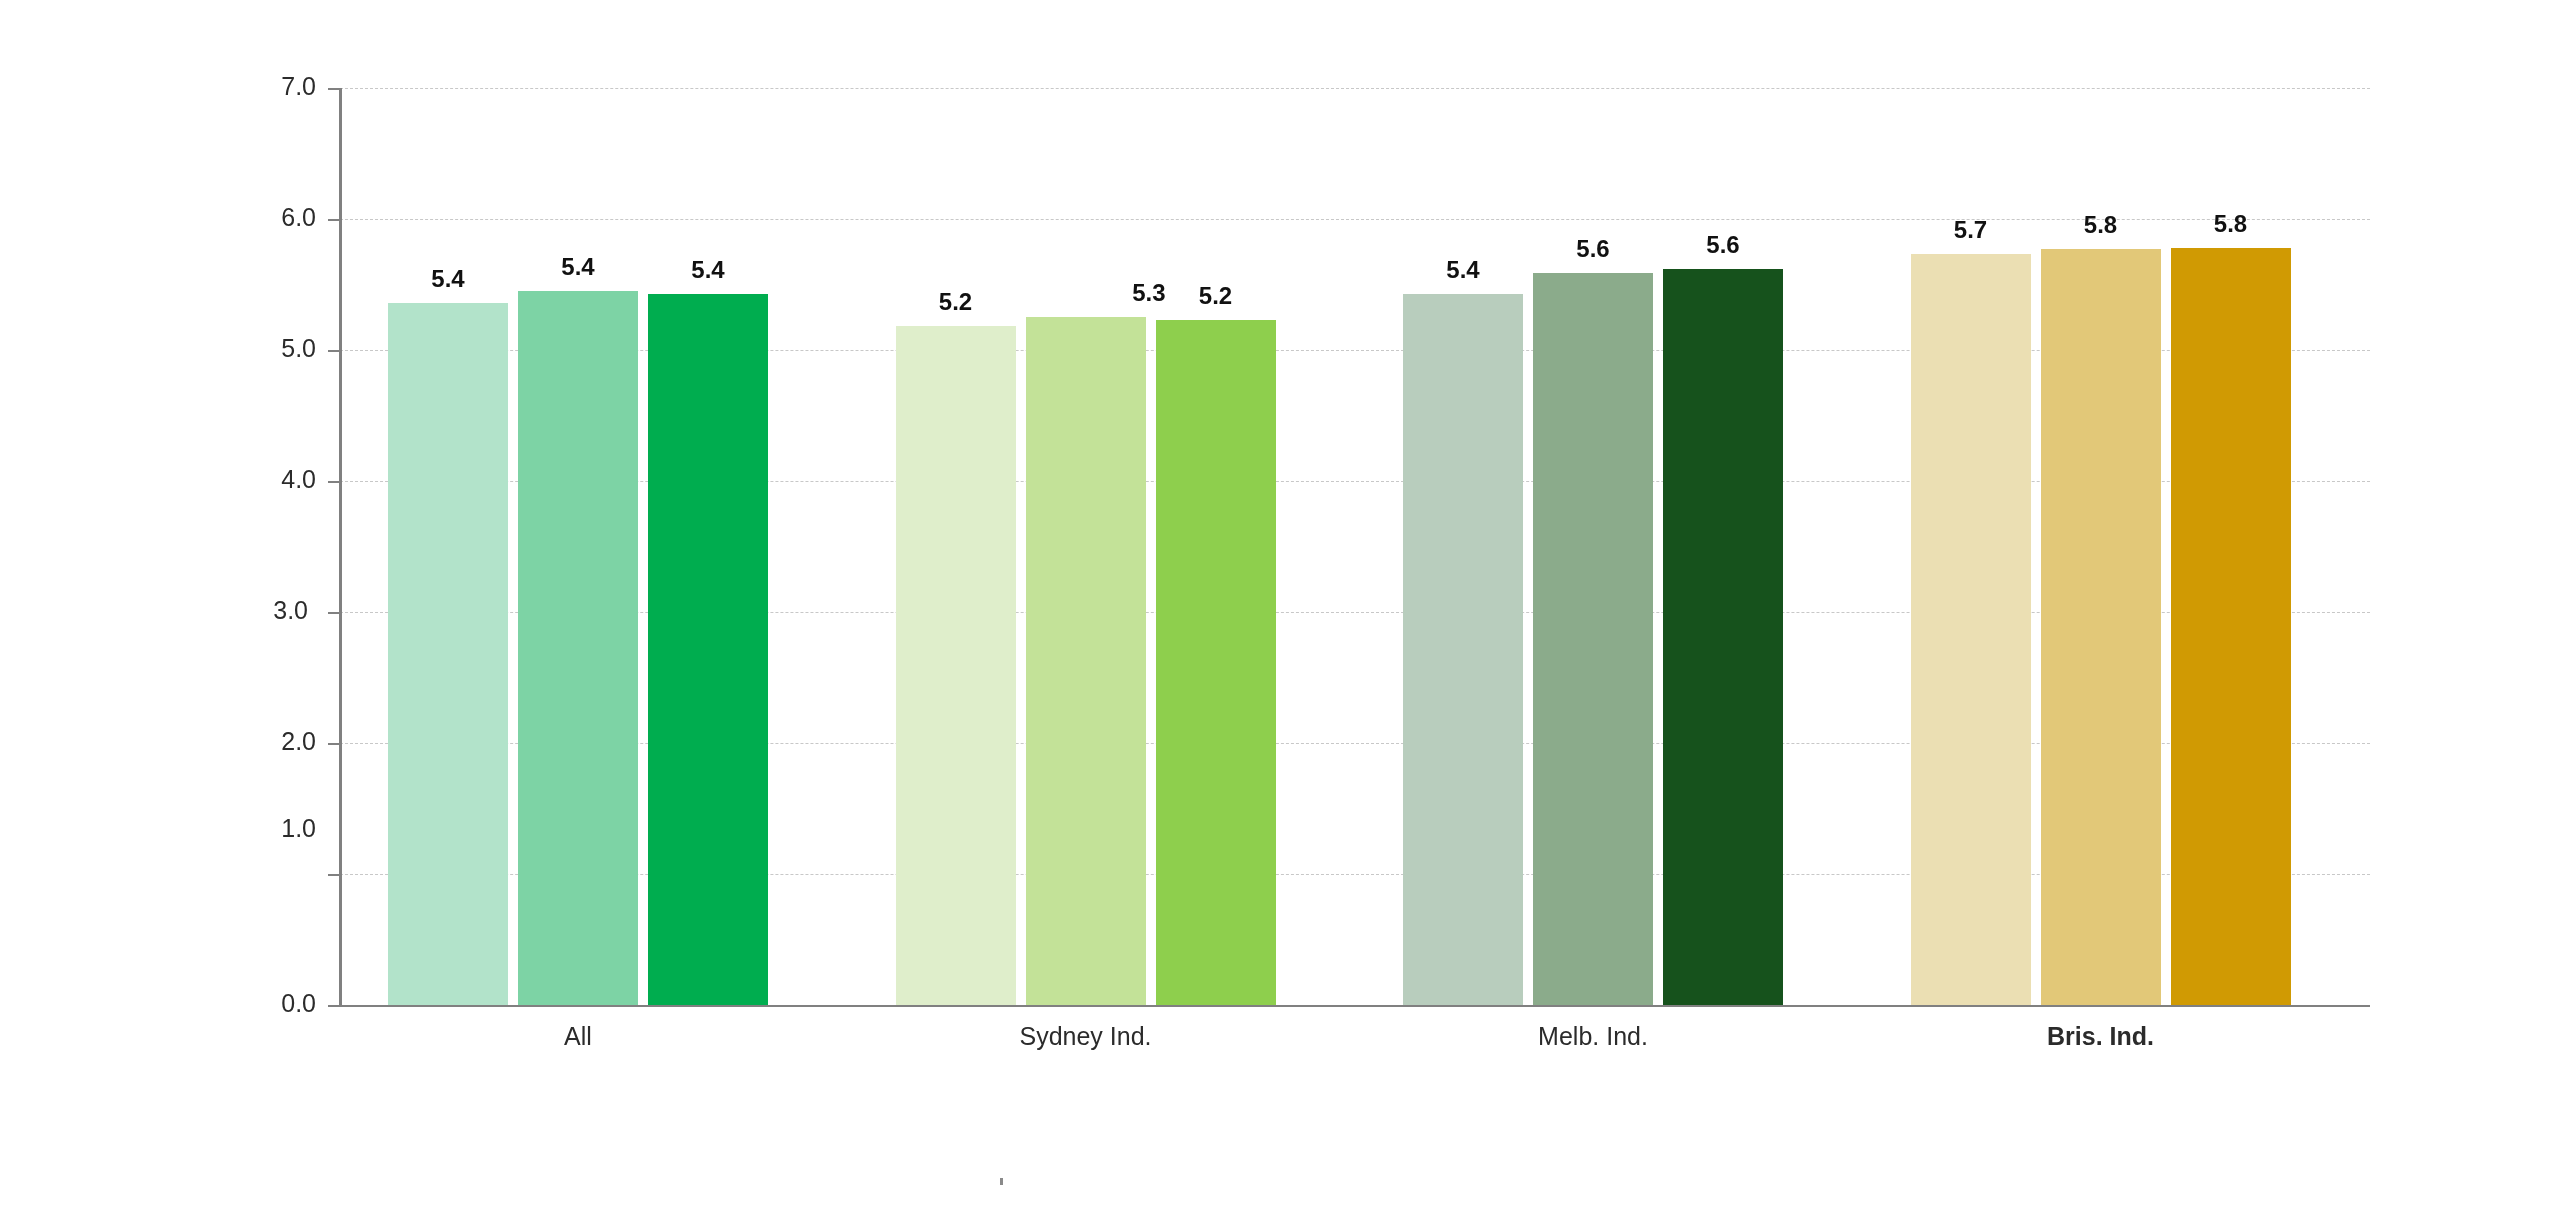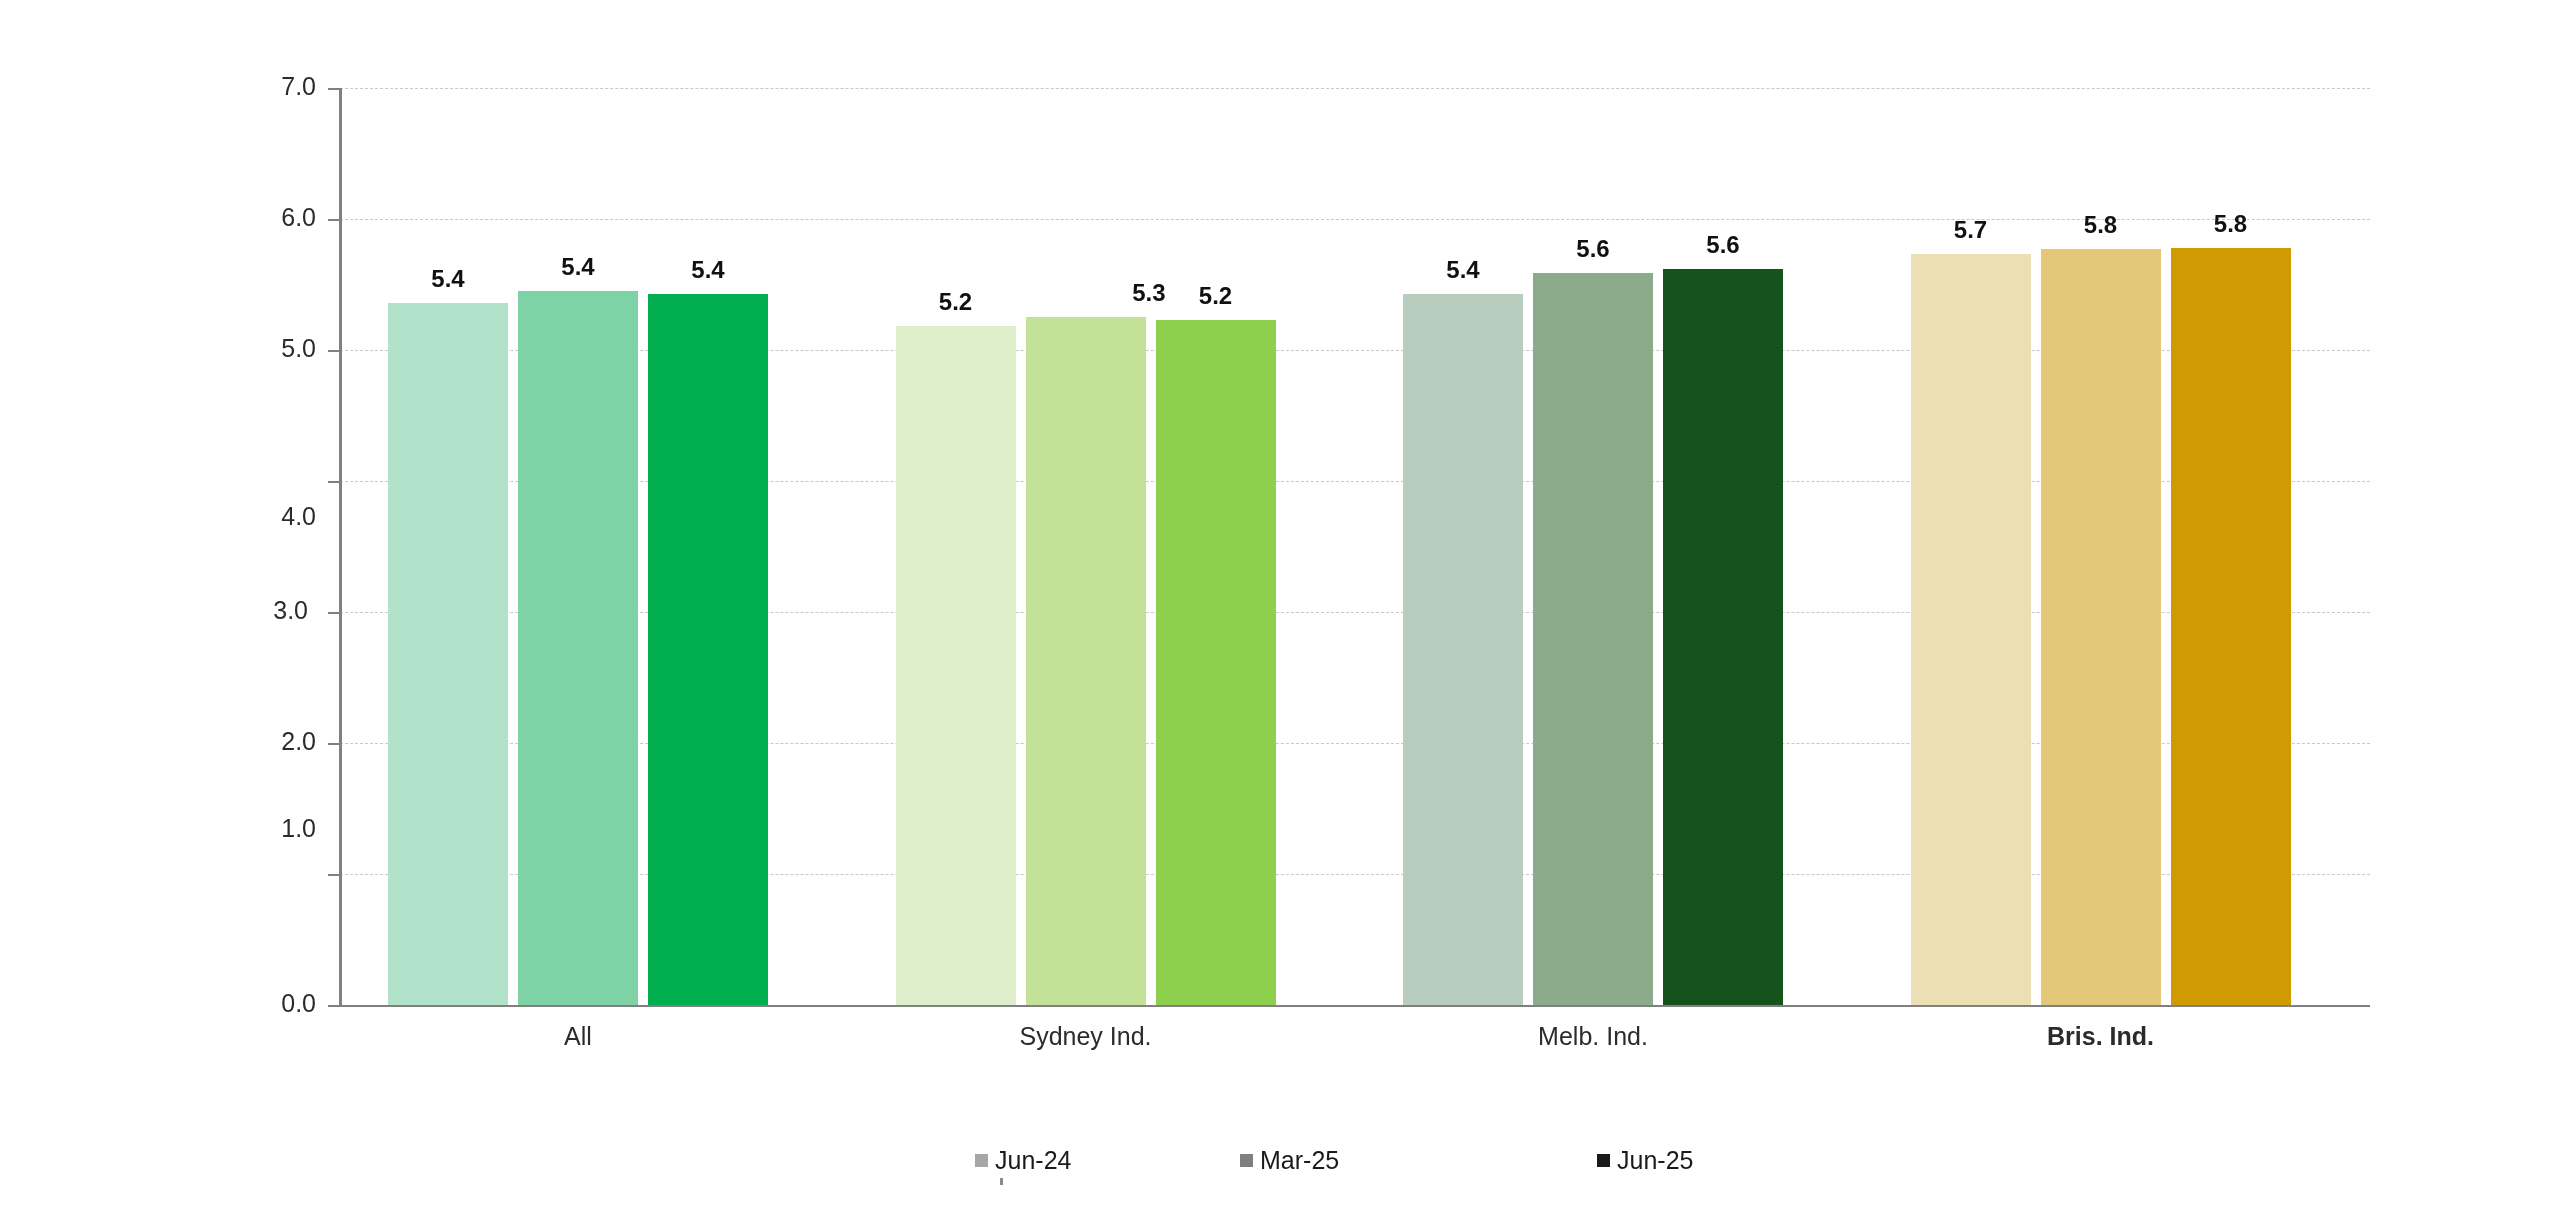--- a/index.html
+++ b/index.html
@@ -150,21 +150,21 @@
     </div>
   <div class="y-axis-line"></div>
   <div id="y-axis-ticks">
       <div class="y-tick-mark" style="top: 88px;"></div>
       <div class="y-tick-label" style="left: 250px; width: 66px; right: auto; top: 72px;">7.0</div>
       <div class="y-tick-mark" style="top: 219px;"></div>
       <div class="y-tick-label" style="left: 250px; width: 66px; right: auto; top: 203px;">6.0</div>
       <div class="y-tick-mark" style="top: 350px;"></div>
       <div class="y-tick-label" style="left: 250px; width: 66px; right: auto; top: 334px;">5.0</div>
       <div class="y-tick-mark" style="top: 481px;"></div>
-      <div class="y-tick-label" style="left: 250px; width: 66px; right: auto; top: 465px; margin-top: 37px;">4.0</div>
+      <div class="y-tick-label" style="left: 250px; width: 66px; right: auto; top: 465px;">4.0</div>
       <div class="y-tick-mark" style="top: 612px;"></div>
       <div class="y-tick-label" style="left: 242px; width: 66px; right: auto; top: 596px;">3.0</div>
       <div class="y-tick-mark" style="top: 743px;"></div>
       <div class="y-tick-label" style="left: 250px; width: 66px; right: auto; top: 727px;">2.0</div>
       <div class="y-tick-mark" style="top: 874px;"></div>
       <div class="y-tick-label" style="left: 250px; width: 66px; right: auto; top: 814px;">1.0</div>
       <div class="y-tick-mark" style="top: 1005px;"></div>
       <div class="y-tick-label" style="left: 250px; width: 66px; right: auto; top: 989px;">0.0</div>
     </div>
 
@@ -195,29 +195,15 @@
       <div class="bar-value" style="left: 2150.5px; width: 160px; top: 209.82px;">5.8</div>
     </div>
 
   <div id="cat-labels">
       <div class="cat-label" style="left: 328px; width: 500px;">All</div>
       <div class="cat-label" style="left: 835.5px; width: 500px;">Sydney Ind.</div>
       <div class="cat-label" style="left: 1343px; width: 500px;">Melb. Ind.</div>
       <div class="cat-label" style="left: 1850.5px; width: 500px; font-weight: bold;">Bris. Ind.</div>
     </div>
 
-  <div class="legend" id="legend">
-      <div class="legend-item" style="left: 975px;">
-        <span class="legend-swatch" style="background: rgb(166, 166, 166);"></span>
-        <span class="legend-label">Jun-24</span>
-      </div>
-      <div class="legend-item" style="left: 1240px;">
-        <span class="legend-swatch" style="background: rgb(127, 127, 127);"></span>
-        <span class="legend-label">Mar-25</span>
-      </div>
-      <div class="legend-item" style="left: 1597px;">
-        <span class="legend-swatch" style="background: rgb(26, 26, 26);"></span>
-        <span class="legend-label">Jun-25</span>
-      </div>
-    </div>
 
 <div class="legend-speck" style="left: 1000px; top: 1178px;"></div>
   </div>
 
 </body></html>

